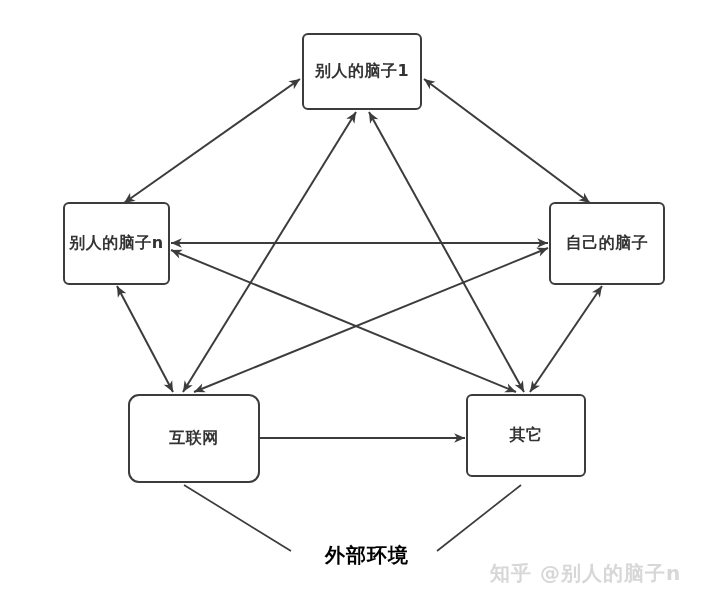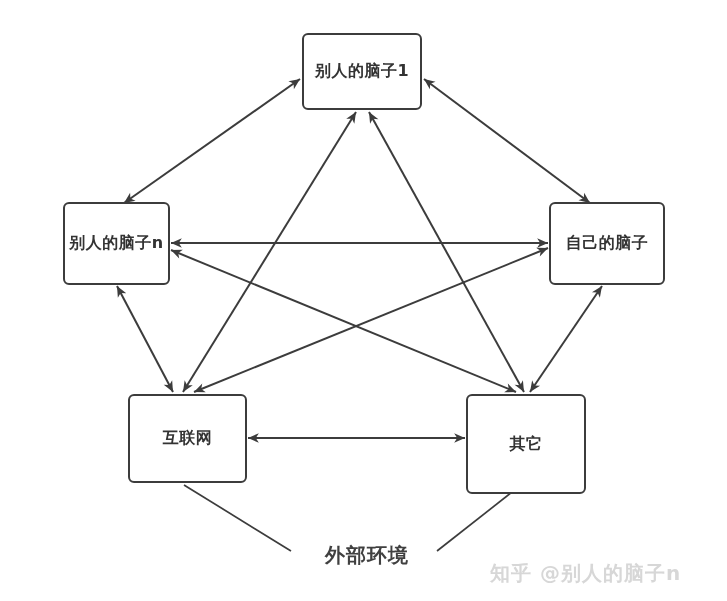--- a/index.html
+++ b/index.html
@@ -35,21 +35,21 @@
     font-size: 16px;
     font-weight: bold;
     color: #333333;
     white-space: nowrap;
     letter-spacing: 0.5px;
   }
   .floating-label {
     position: absolute;
     font-size: 20px;
     font-weight: bold;
-    color: #404040;
+    color: #000000;
     white-space: nowrap;
     letter-spacing: 1px;
   }
   .watermark {
     position: absolute;
     font-size: 20px;
     font-weight: bold;
     color: #d7d7d7;
     white-space: nowrap;
     letter-spacing: 1px;
@@ -85,24 +85,24 @@
 
   <div class="node" style="left: 302px; top: 33px; width: 120px; height: 77px;">
     <span class="node-label">别人的脑子1</span>
   </div>
   <div class="node" style="left: 63px; top: 202px; width: 107px; height: 83px;">
     <span class="node-label">别人的脑子n</span>
   </div>
   <div class="node" style="left: 549px; top: 202px; width: 116px; height: 83px;">
     <span class="node-label">自己的脑子</span>
   </div>
-  <div class="node" style="left: 128px; top: 394px; width: 119px; height: 89px;">
+  <div class="node" style="left: 128px; top: 394px; width: 132px; height: 89px; border-radius: 11px;">
     <span class="node-label">互联网</span>
   </div>
-  <div class="node" style="left: 466px; top: 394px; width: 120px; height: 100px;">
+  <div class="node" style="left: 466px; top: 394px; width: 120px; height: 83px;">
     <span class="node-label">其它</span>
   </div>
 
   <div class="floating-label" style="left: 325px; top: 542px;">外部环境</div>
 
   <div class="watermark" style="left: 490px; top: 560px;">知乎 @别人的脑子n</div>
 
 </div>
 
 </body></html>

